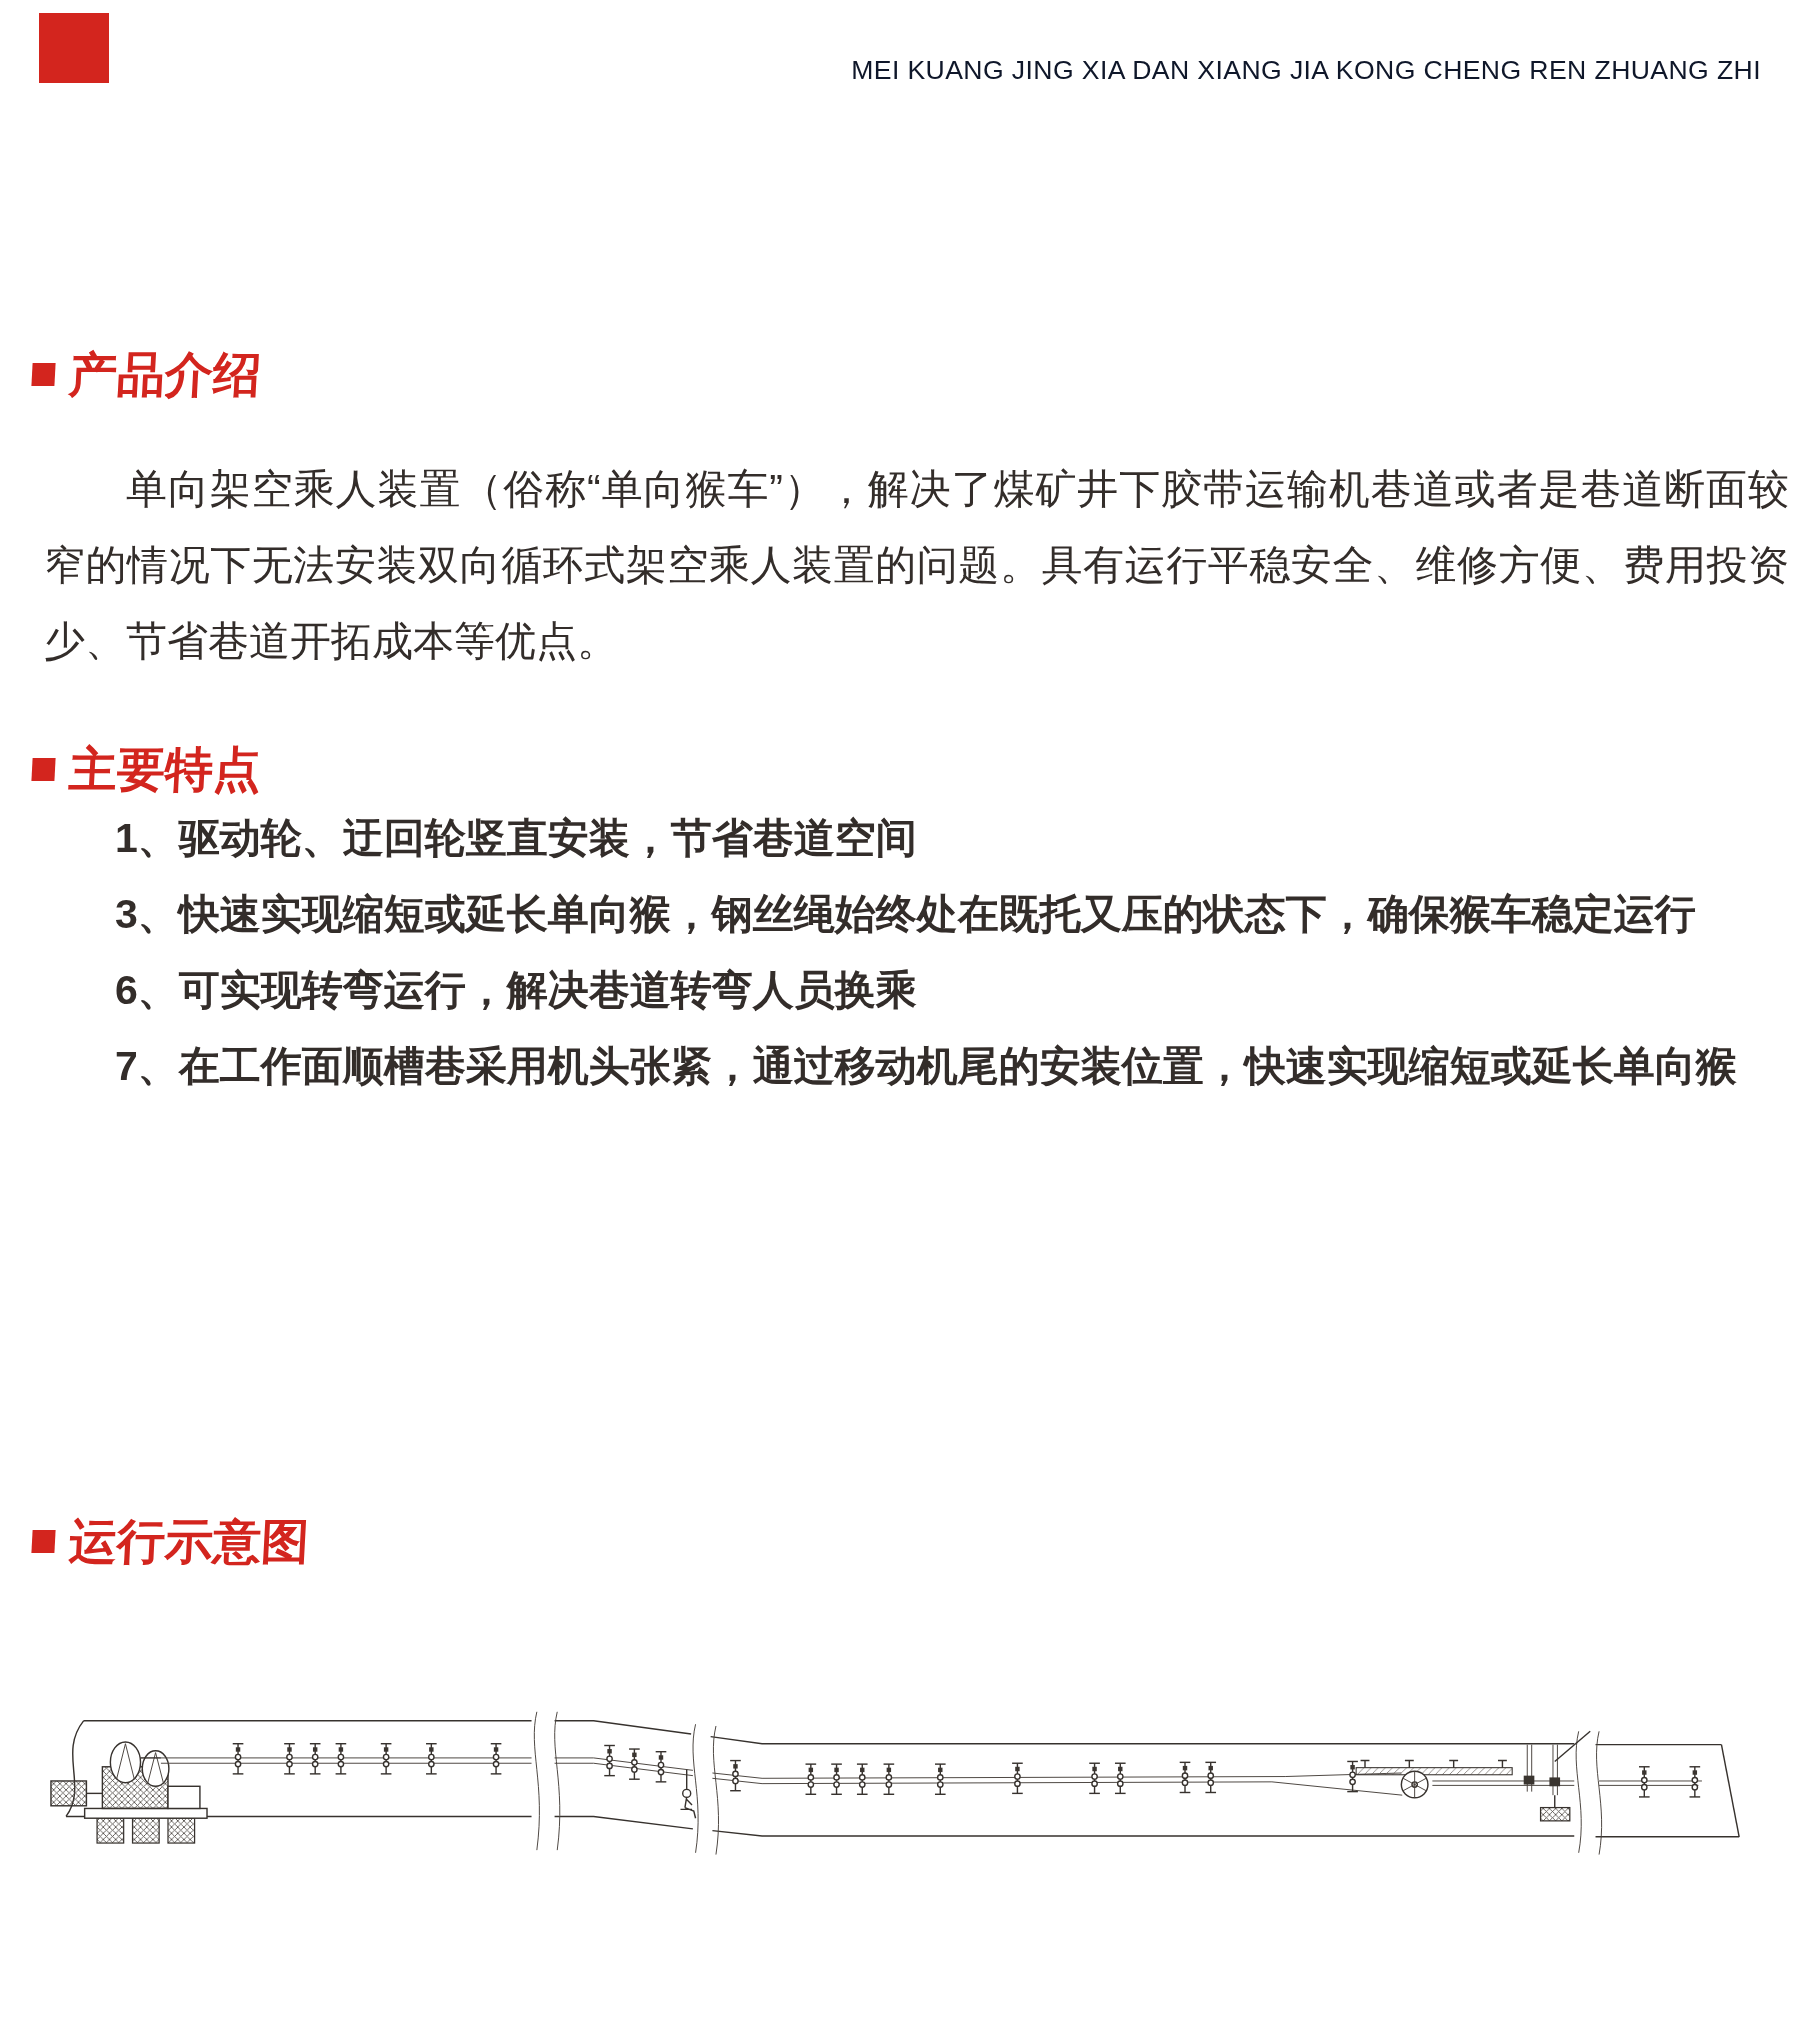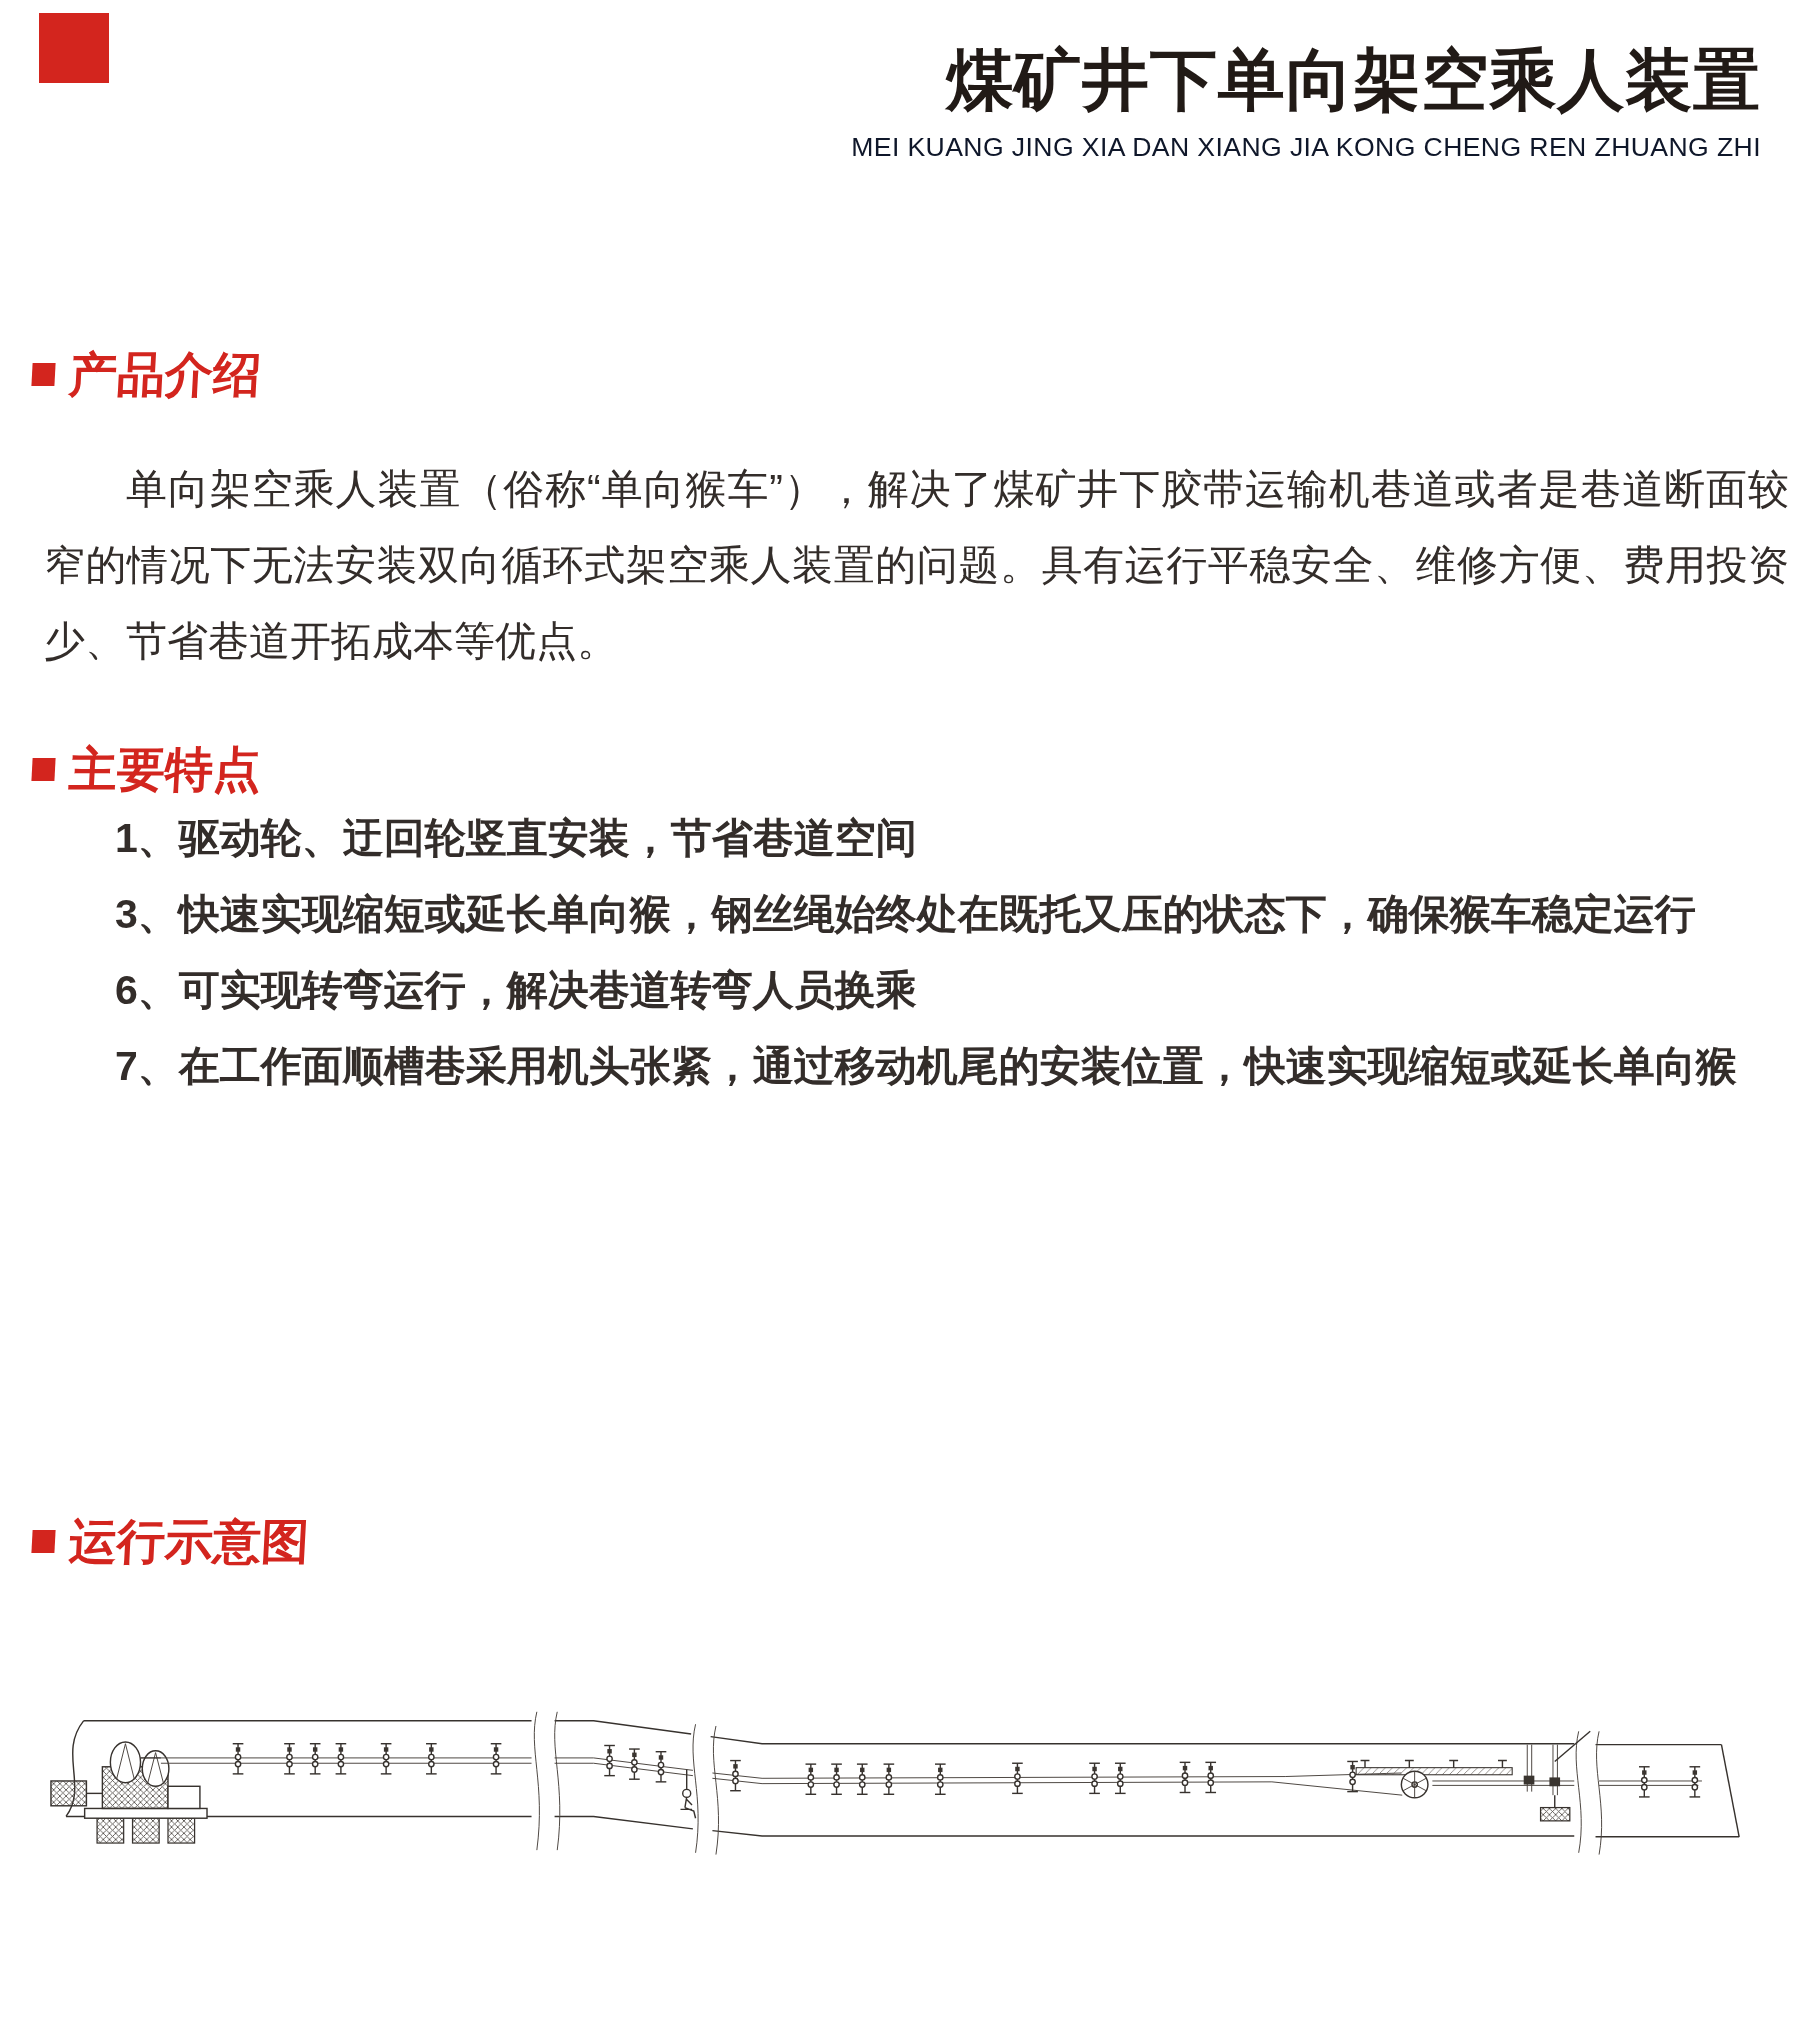--- a/index.html
+++ b/index.html
@@ -42,21 +42,20 @@
   .lnthin{stroke:#4a443f;stroke-width:1.1;fill:none;}
   .solid{fill:#3a3530;stroke:none;}
   .wfill{fill:#ffffff;stroke:#37322e;stroke-width:1.6;}
 </style>
 </head>
 <body>
 
 <div class="corner-mark"></div>
 
 <div class="title-block">
-  <h1 class="title">煤矿井下单向架空乘人装置</h1>
   <div class="subtitle">MEI KUANG JING XIA DAN XIANG JIA KONG CHENG REN ZHUANG ZHI</div>
 </div>
 
 <div class="sec-heading" id="h-intro">
   <span class="sec-bullet"></span>
   <span>产品介绍</span>
 </div>
 
 <p class="intro-para">单向架空乘人装置（俗称“单向猴车”），解决了煤矿井下胶带运输机巷道或者是巷道断面较窄的情况下无法安装双向循环式架空乘人装置的问题。具有运行平稳安全、维修方便、费用投资少、节省巷道开拓成本等优点。</p>
 

